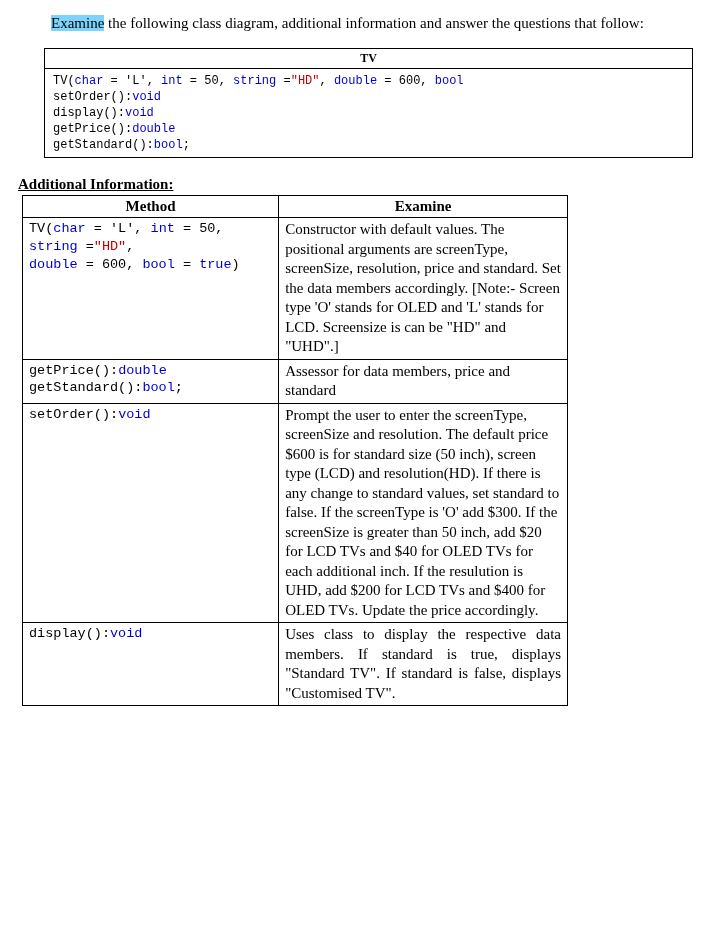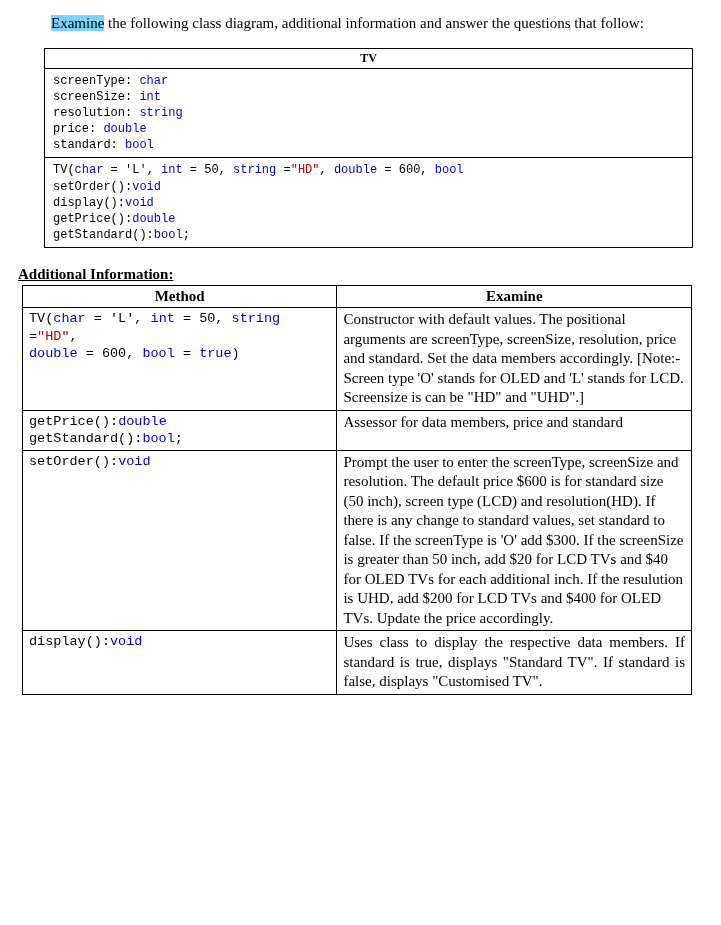--- a/index.html
+++ b/index.html
@@ -44,21 +44,21 @@
   }
   .kw { color: #0000cc; }
   .str { color: #c00000; }
   .ai-heading {
     font-weight: bold;
     text-decoration: underline;
     margin: 4px 0 2px 0;
   }
   table.info {
     border-collapse: collapse;
-    width: 670px;
+    width: 546px;
     margin: 0 0 0 4px;
   }
   table.info th, table.info td {
     border: 1px solid #000;
     vertical-align: top;
     padding: 2px 6px;
     font-size: 15px;
   }
   table.info th {
     text-align: center;
@@ -79,27 +79,20 @@
 </style>
 </head>
 <body>
 
 <div class="intro">
   <span class="hl">Examine</span><span> the following class diagram, additional information and answer the questions that follow:</span>
 </div>
 
 <div class="uml">
   <div class="uml-header">TV</div>
-  <div class="uml-attrs" id="uml-attrs">
-      <div>screenType: <span class="kw">char</span></div>
-      <div>screenSize: <span class="kw">int</span></div>
-      <div>resolution: <span class="kw">string</span></div>
-      <div>price: <span class="kw">double</span></div>
-      <div>standard: <span class="kw">bool</span></div>
-    </div>
   <div class="uml-ops" id="uml-ops">
       <div>TV(<span class="kw">char</span> = 'L', <span class="kw">int</span> = 50, <span class="kw">string</span> =<span class="str">"HD"</span>, <span class="kw">double</span> = 600, <span class="kw">bool</span></div>
       <div>setOrder():<span class="kw">void</span></div>
       <div>display():<span class="kw">void</span></div>
       <div>getPrice():<span class="kw">double</span></div>
       <div>getStandard():<span class="kw">bool</span>;</div>
     </div>
 </div>
 
 <div class="ai-heading">Additional Information:</div>

